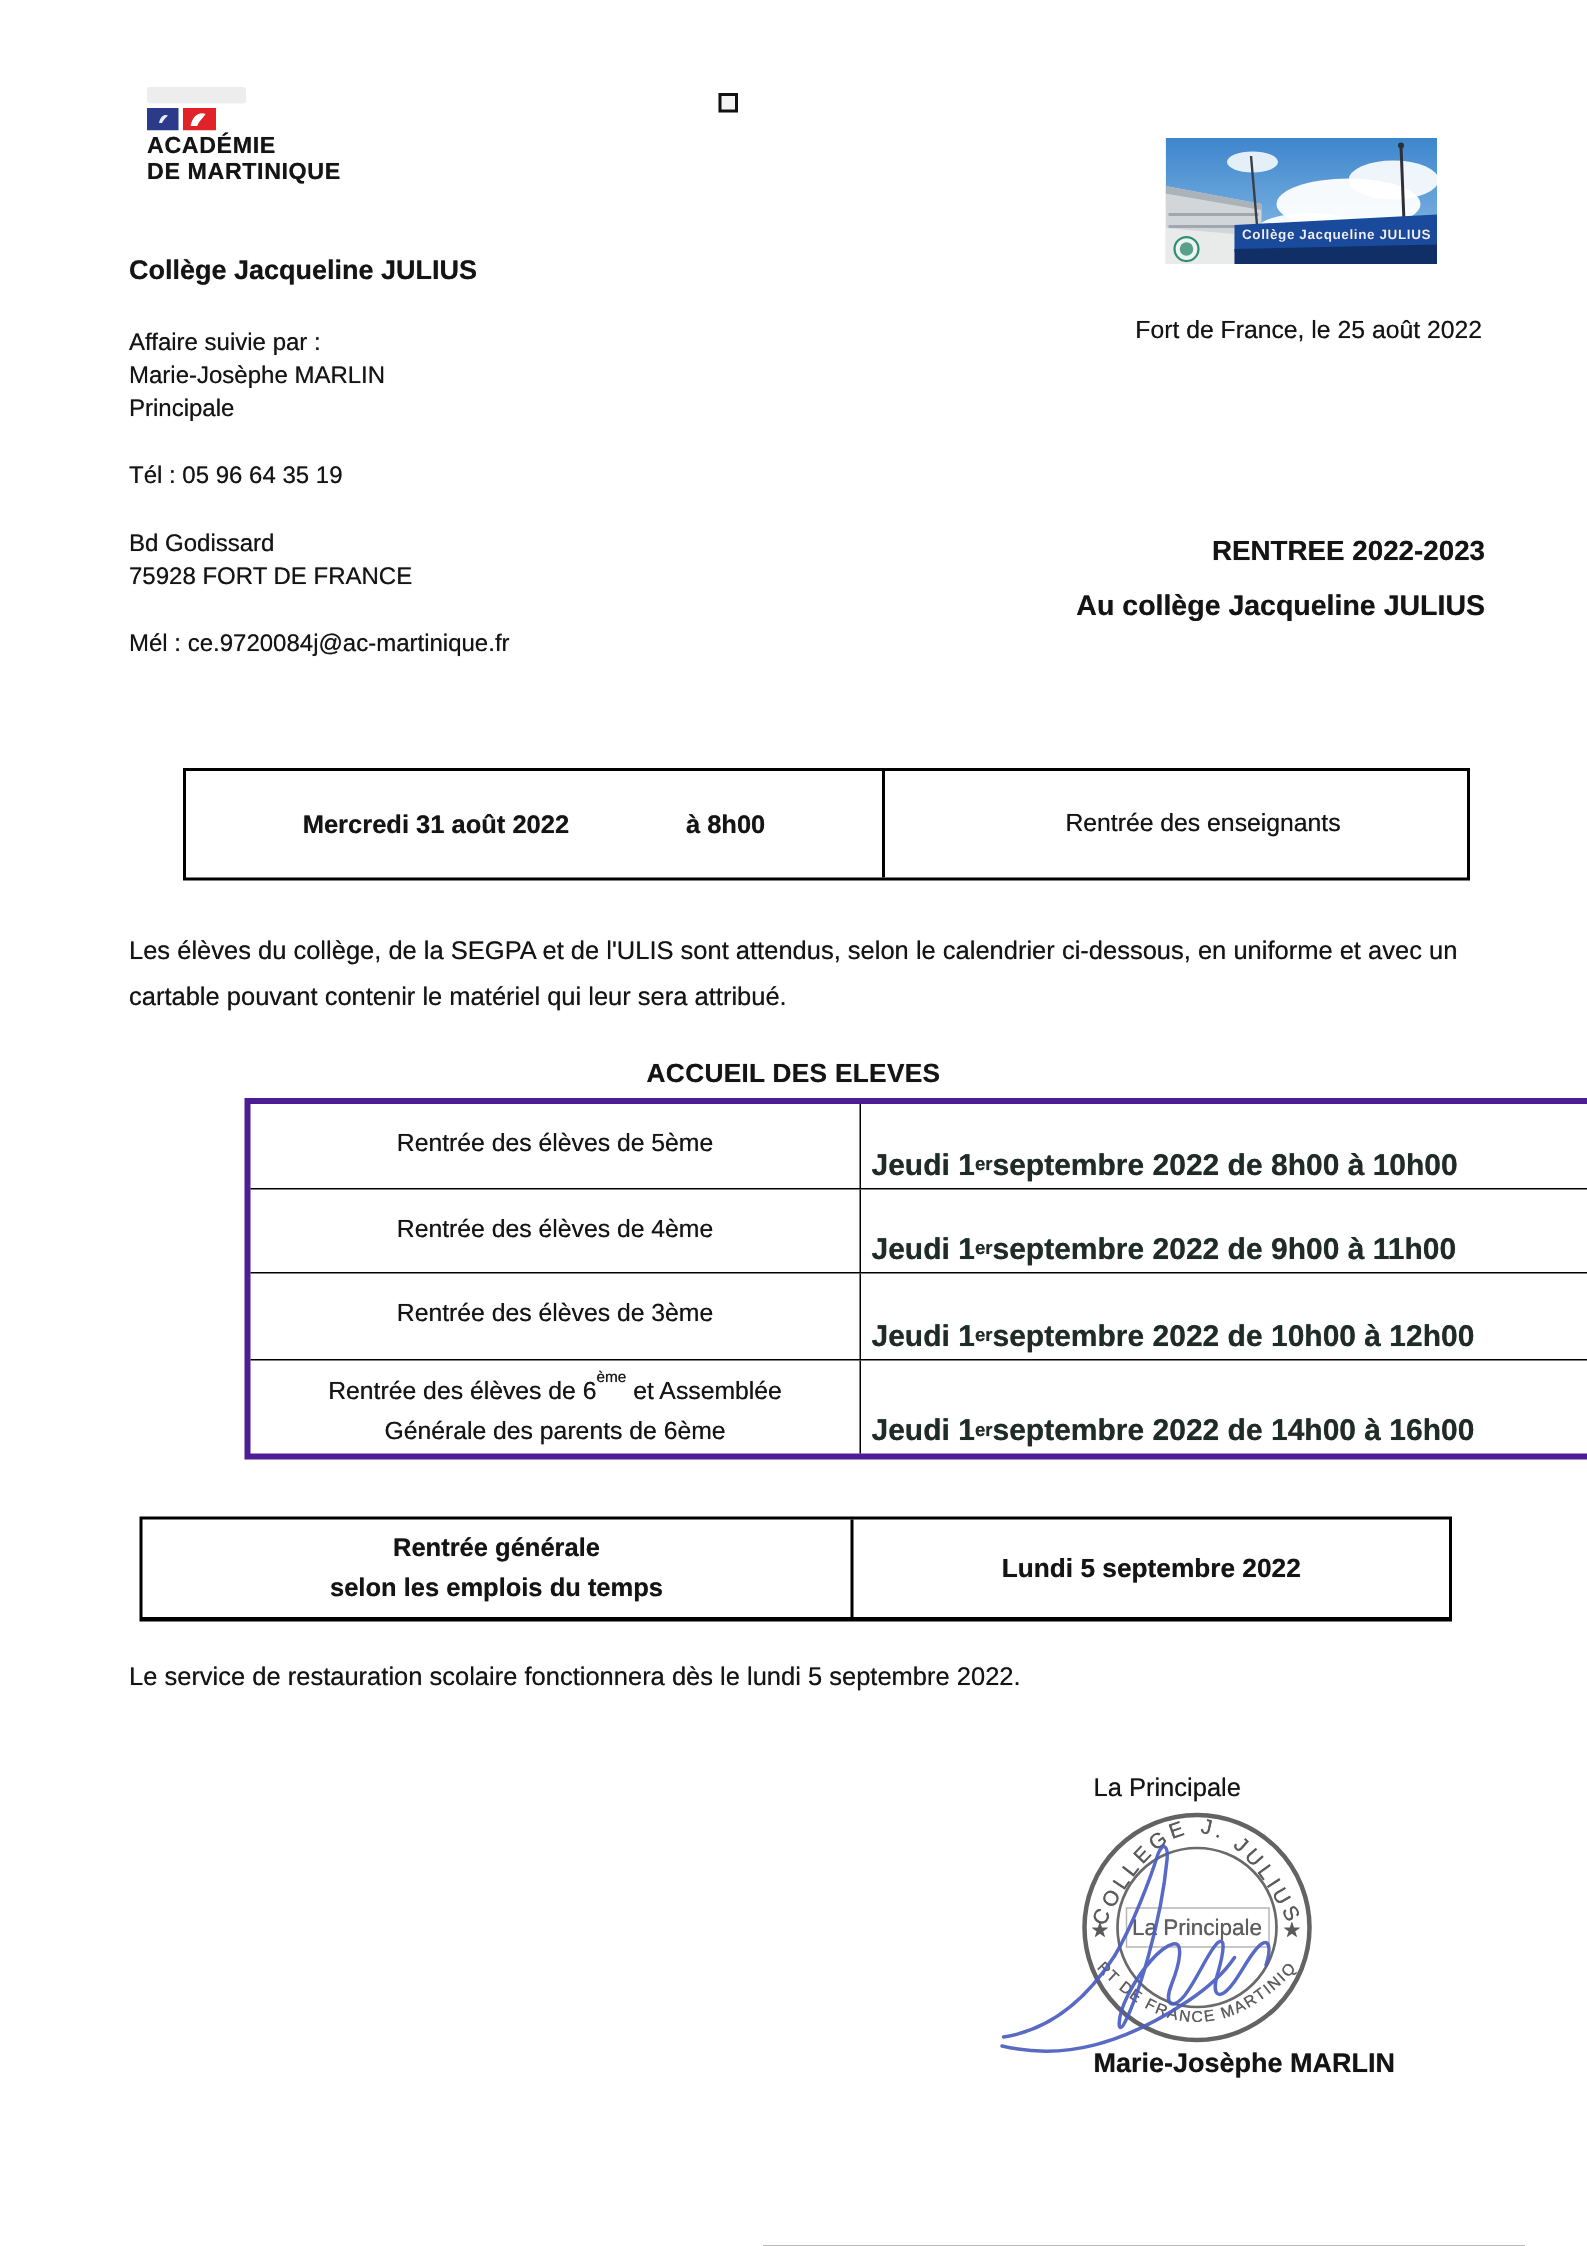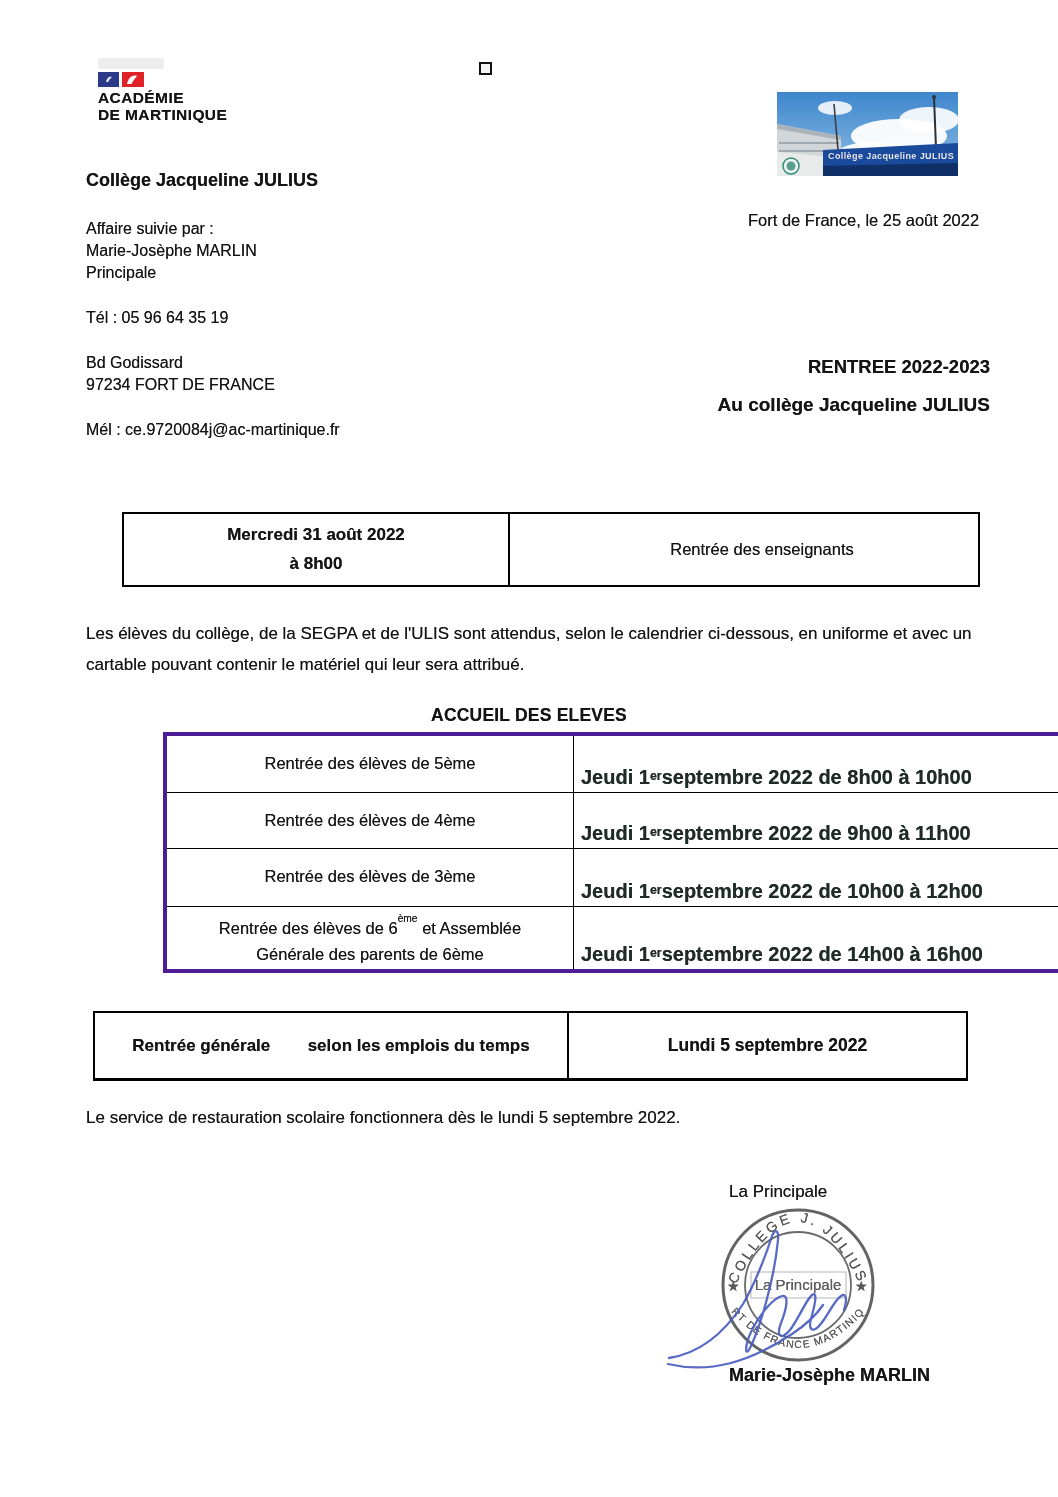--- a/index.html
+++ b/index.html
@@ -16,40 +16,40 @@
   .flag{margin:3px 0 2px 12px; display:block;}
   .acad{font-weight:700; font-size:15.5px; line-height:17px; letter-spacing:.4px; margin-left:12px;}
   .motto{font-family:"Liberation Serif","DejaVu Serif",serif; font-style:italic; font-size:9.5px; line-height:10.5px; color:#2b2b2b; margin:7px 0 0 12px;}
   .checkbox{left:479px; top:62px; width:9px; height:9px; border:2px solid #111; background:#f4f4f4;}
   .college-name{left:86px; top:170px; font-size:18px; font-weight:700;}
   
   .contact{left:86px; top:218px; font-size:16px; line-height:22px;}
   .contact .gap{margin-top:23px;}
   
   .photo{left:777px; top:92px; width:181px; height:84px; overflow:hidden;}
-  .date-line{left:748px; top:211px; width:240px; font-size:16.5px; white-space:nowrap;}
+  .date-line{left:748px; top:211px; width:240px; text-align:right; font-size:16.5px; white-space:nowrap;}
   
   .doc-title{right:68px; top:356px; text-align:right;}
   .doc-title .l1{font-size:18.5px; font-weight:700;}
   .doc-title .l2{font-size:19px; font-weight:700; margin-top:16px;}
   
   .t1{left:122px; top:512px; width:858px; height:75px; border:2px solid #000; display:flex; box-sizing:border-box;}
-  .t1-left{width:386px; border-right:2px solid #000; box-sizing:border-box; display:flex; flex-direction:column; justify-content:space-evenly; align-items:center; font-weight:700; font-size:17px; padding:2px 0;}
+  .t1-left{width:466px; border-right:2px solid #000; box-sizing:border-box; display:flex; flex-direction:row; justify-content:space-evenly; align-items:center; font-weight:700; font-size:17px; padding:2px 0;}
   .t1-right{flex:1; display:flex; align-items:center; justify-content:center; font-size:16.5px;padding-left:36px;}
   .intro{left:86px; top:618px; width:905px; font-size:17px; line-height:31px;}
   .sec-heading{left:0; top:705px; width:1058px; text-align:center; font-size:17.5px; font-weight:700; letter-spacing:.2px;}
   .t2{left:163px; top:732px; width:914px; border:4px solid #4c1d95; box-sizing:border-box;}
   .t2-row{display:flex; border-top:1.6px solid #000; box-sizing:border-box;}
   .t2-row:first-child{border-top:none;}
   .t2-left{width:407px; border-right:1.6px solid #000; box-sizing:border-box; text-align:center; font-size:16.5px; line-height:26px; padding-top:10px;}
   .t2-row.row4 .t2-left{padding-top:4px;}
   .t2-right{flex:1; display:flex; align-items:flex-end; padding:14px 2px 3px 7px; font-weight:700; font-size:20px; color:#1e2b26; box-sizing:border-box; white-space:nowrap;}
   sup.ord{font-size:62%; position:relative; top:-.45em; letter-spacing:0;}
   .t3{left:93px; top:1011px; width:875px; height:70px; border:2px solid #000; border-bottom-width:3px; display:flex; box-sizing:border-box;}
-  .t3-left{width:474px; border-right:2px solid #000; box-sizing:border-box; display:flex; justify-content:space-evenly; align-items:center; font-weight:700; font-size:17px; padding:2px 0;}
+  .t3-left{width:474px; border-right:2px solid #000; box-sizing:border-box; display:flex; flex-direction:column; justify-content:space-evenly; align-items:center; font-weight:700; font-size:17px; padding:2px 0;}
   .t3-right{flex:1; display:flex; align-items:center; justify-content:center; font-weight:700; font-size:17.5px;}
   .note{left:86px; top:1108px; font-size:17px;}
   
   .sig-role{left:729px; top:1182px; font-size:17px;}
   .stamp{left:655px; top:1192px;}
   .sig-name{left:729px; top:1365px; font-size:18px; font-weight:700;}
 </style>
 </head>
 <body>
 
@@ -100,21 +100,21 @@
   </div>
 
   <div class="abs college-name">Collège Jacqueline JULIUS</div>
 
   <div class="abs contact">
     <div>Affaire suivie par :</div>
     <div>Marie-Josèphe MARLIN</div>
     <div>Principale</div>
     <div class="gap">Tél : 05 96 64 35 19</div>
     <div class="gap">Bd Godissard</div>
-    <div>97234 FORT DE FRANCE</div>
+    <div>75928 FORT DE FRANCE</div>
     <div class="gap">Mél : ce.9720084j@ac-martinique.fr</div>
   </div>
 
   <div class="abs date-line">Fort de France, le 25 août 2022</div>
 
   <div class="abs doc-title">
     <div class="l1">RENTREE 2022-2023</div>
     <div class="l2">Au collège Jacqueline JULIUS</div>
   </div>
 

